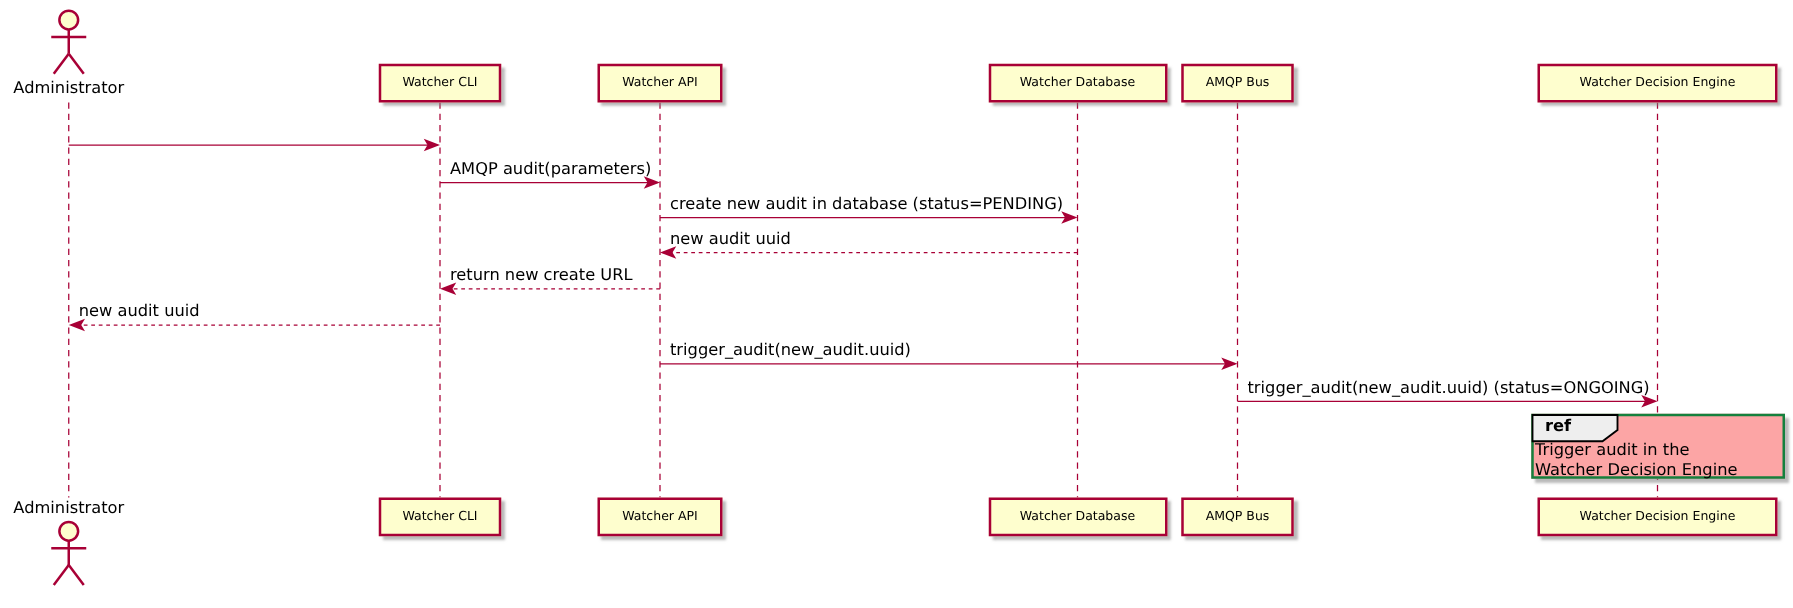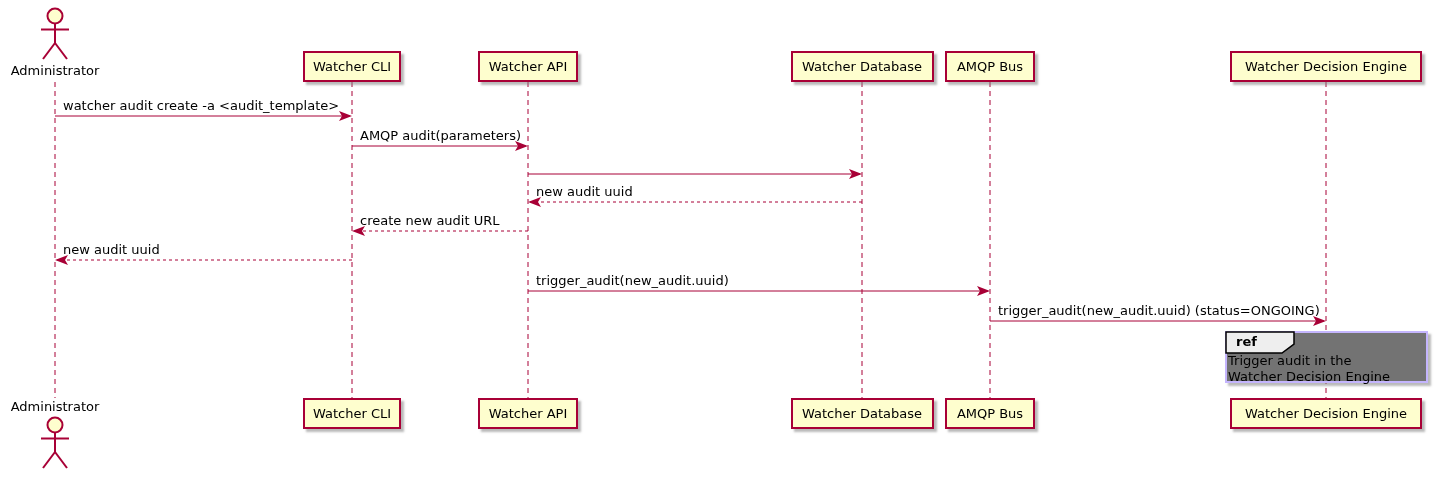--- a/index.html
+++ b/index.html
@@ -11,41 +11,41 @@
     font-family:"DejaVu Sans",sans-serif;
   }
   #layer-svg{position:absolute;left:0;top:0;}
   .participant-box{
     position:absolute;
     box-sizing:border-box;
     height:31px;
     background:#fefece;
     border:2px solid #a80036;
     display:flex;align-items:center;justify-content:center;
-    font-size:13px;color:#000000;
+    font-size:10px;color:#000000;
     white-space:nowrap;
     box-shadow:3px 3px 2px rgba(130,130,130,0.55);
   }
   .actor-label{
     position:absolute;
     width:160px;
     text-align:center;
     font-size:13px;color:#000000;
     white-space:nowrap;
   }
   .msg-label{
     position:absolute;
     font-size:13px;color:#000000;
     white-space:nowrap;
   }
   .ref-box{
     position:absolute;
     box-sizing:border-box;
-    background:#737373;
-    border:2px solid #c4b5fd;
+    background:#fca5a5;
+    border:2px solid #15803d;
     box-shadow:3px 3px 2px rgba(130,130,130,0.55);
   }
   .ref-pentagon-svg{position:absolute;left:-2px;top:-2px;}
   .ref-keyword{
     position:absolute;left:9px;top:1px;
     font-size:13px;font-weight:bold;color:#000000;
   }
   .ref-lines{position:absolute;left:1px;top:20px;}
   .ref-line{font-size:13px;color:#000000;line-height:16px;white-space:nowrap;}
 </style>
@@ -84,24 +84,24 @@
         <line x1="55" y1="43" x2="67" y2="59"></line>
       </g>
       <g stroke="#a80036" stroke-width="2" fill="none">
         <circle cx="55" cy="425" r="7.5" fill="#fefece"></circle>
         <line x1="55" y1="432.5" x2="55" y2="452"></line>
         <line x1="41" y1="438.5" x2="69" y2="438.5"></line>
         <line x1="55" y1="452" x2="43" y2="468"></line>
         <line x1="55" y1="452" x2="67" y2="468"></line>
       </g>
     </svg>
-    <div class="msg-label" style="left: 63px; top: 98px;">watcher audit create -a &lt;audit_template&gt;</div>
     <div class="msg-label" style="left: 360px; top: 128px;">AMQP audit(parameters)</div>
+    <div class="msg-label" style="left: 536px; top: 156px;">create new audit in database (status=PENDING)</div>
     <div class="msg-label" style="left: 536px; top: 184px;">new audit uuid</div>
-    <div class="msg-label" style="left: 360px; top: 213px;">create new audit URL</div>
+    <div class="msg-label" style="left: 360px; top: 213px;">return new create URL</div>
     <div class="msg-label" style="left: 63px; top: 242px;">new audit uuid</div>
     <div class="msg-label" style="left: 998px; top: 303px;">trigger_audit(new_audit.uuid) (status=ONGOING)</div>
     <div class="msg-label" style="left: 536px; top: 273px;">trigger_audit(new_audit.uuid)</div>
     <div class="actor-label" style="left: -25px; top: 63px;">Administrator</div>
     <div class="actor-label" style="left: -25px; top: 399px;">Administrator</div>
     <div class="participant-box" style="left: 303px; top: 51px; width: 98px;">
       <span>Watcher CLI</span>
     </div>
     <div class="participant-box" style="left: 303px; top: 398px; width: 98px;">
       <span>Watcher CLI</span>

